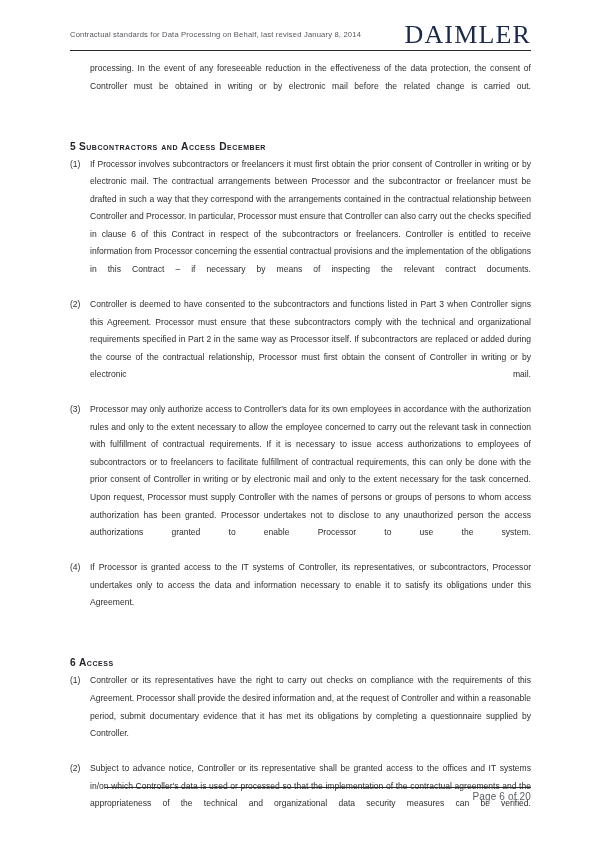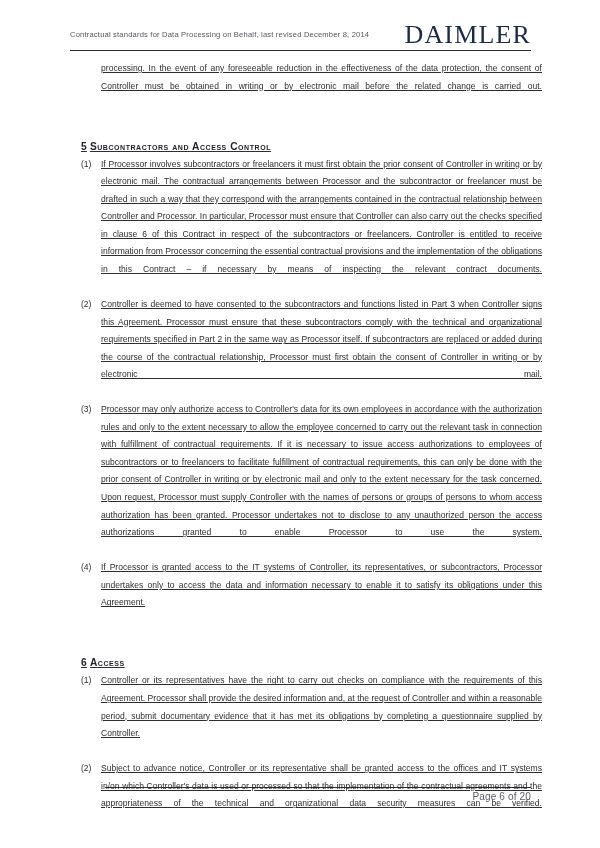--- a/index.html
+++ b/index.html
@@ -57,24 +57,23 @@
     left: 70px;
     top: 50px;
     width: 461px;
     height: 0;
     border-top: 1.4px solid #2b2b2d;
   }
 
   
   .content {
     position: absolute;
-    left: 81px;
+    left: 70px;
     top: 60px;
     width: 461px;
-    text-decoration: underline;
   }
 
   .para {
     position: relative;
     font-size: 8.55px;
     line-height: 17.55px;
     text-align: justify;
     text-justify: inter-word;
     color: #2e2e30;
     letter-spacing: 0.02px;
@@ -161,32 +160,32 @@
     letter-spacing: 0.15px;
     white-space: nowrap;
   }
 </style>
 </head>
 <body>
 
 <div class="page">
 
   <div class="header">
-    <div class="header-text">Contractual standards for Data Processing on Behalf, last revised December 8, 2014</div>
+    <div class="header-text">Contractual standards for Data Processing on Behalf, last revised January 8, 2014</div>
     <div class="brand-logo">DAIMLER</div>
   </div>
   <div class="header-rule"></div>
 
   <div class="content">
 
     <div class="para plain">processing. In the event of any foreseeable reduction in the effectiveness of the data protection, the consent of Controller must be obtained in writing or by electronic mail before the related change is carried out.</div>
 
     <div class="gap-sec-before"></div>
     <div class="heading">
-      <span class="h-num">5</span><span class="h-text">Subcontractors and Access Control</span>
+      <span class="h-num">5</span><span class="h-text">Subcontractors and Access December</span>
     </div>
     <div class="gap-sec-after"></div>
 
     <div class="item">
       <span class="item-marker">(1)</span>
       <span class="item-body">If Processor involves subcontractors or freelancers it must first obtain the prior consent of Controller in writing or by electronic mail. The contractual arrangements between Processor and the subcontractor or freelancer must be drafted in such a way that they correspond with the arrangements contained in the contractual relationship between Controller and Processor. In particular, Processor must ensure that Controller can also carry out the checks specified in clause 6 of this Contract in respect of the subcontractors or freelancers. Controller is entitled to receive information from Processor concerning the essential contractual provisions and the implementation of the obligations in this Contract – if necessary by means of inspecting the relevant contract documents.</span>
     </div>
 
     <div class="item">
       <span class="item-marker">(2)</span>

